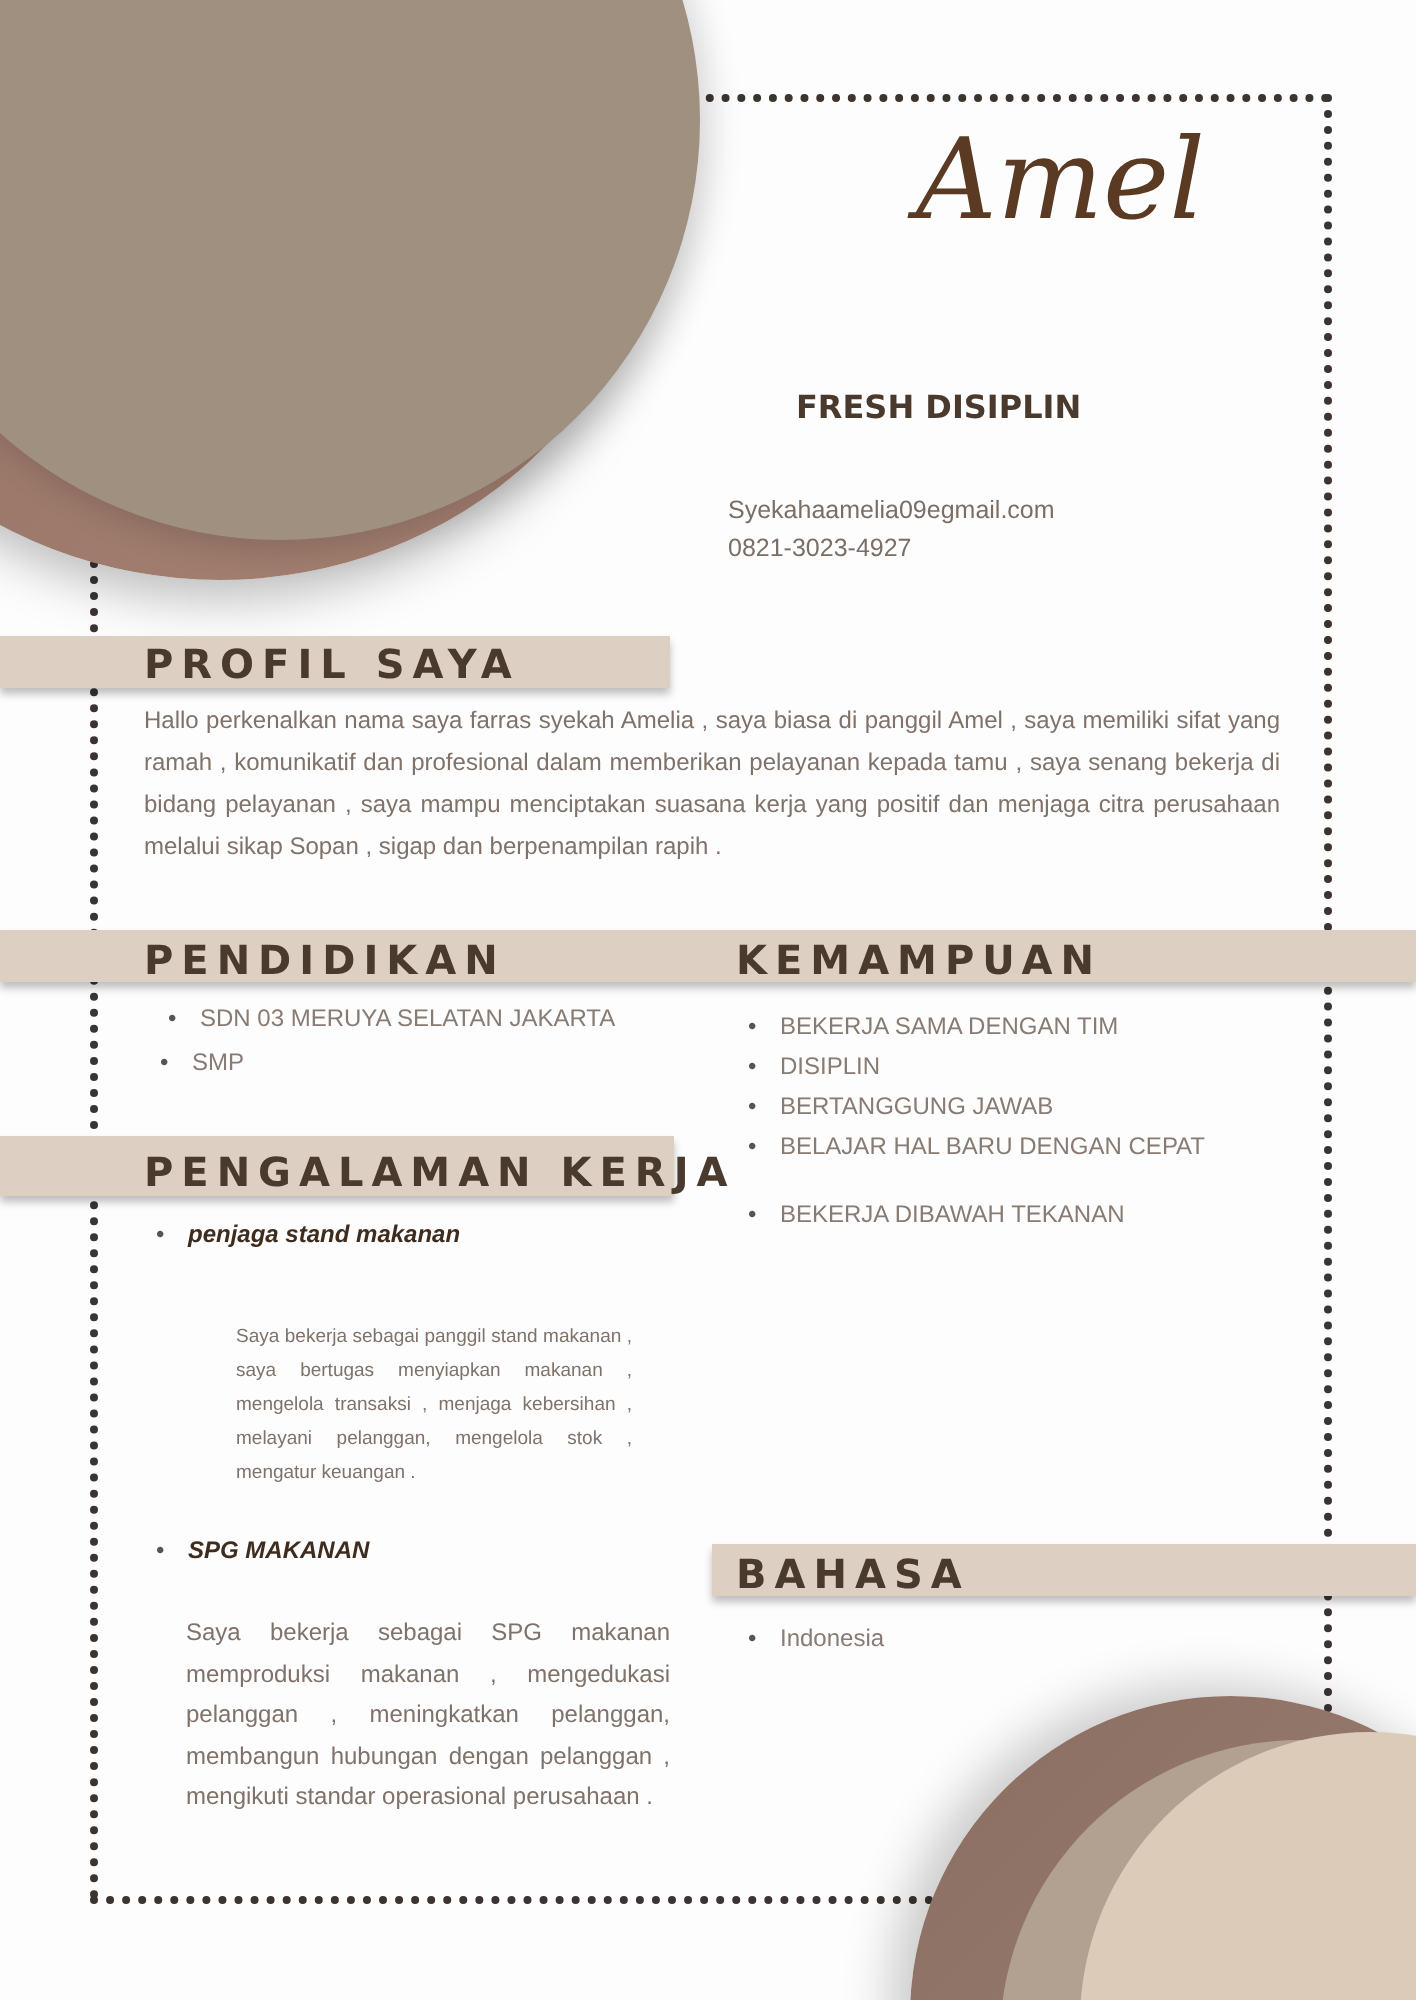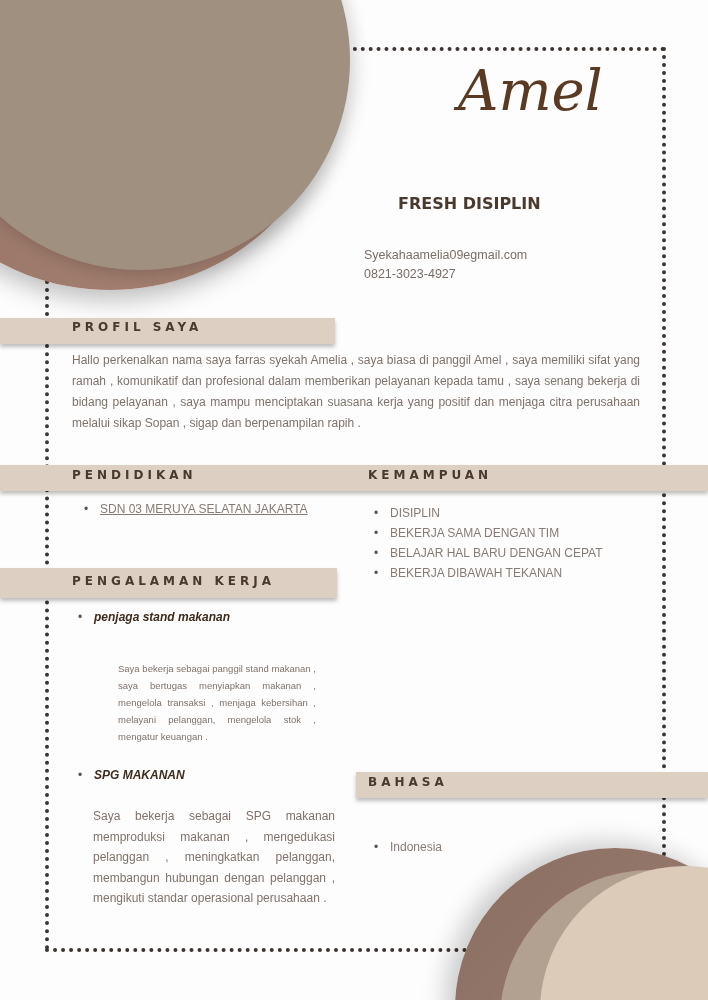--- a/index.html
+++ b/index.html
@@ -1,21 +1,21 @@
 <!DOCTYPE html>
 <html><head>
 <meta charset="utf-8">
 <style>
   html,body{margin:0;padding:0;}
   body{width:708px;height:1000px;position:relative;overflow:hidden;background:#fdfdfd;font-family:"Liberation Sans",sans-serif;color:#7a6e66;}
   .dots-h{position:absolute;height:0;border-top:4px dotted #3b3430;}
   .dots-v{position:absolute;width:0;border-left:4px dotted #3b3430;}
   .circle{position:absolute;border-radius:50%;}
   .bar{position:absolute;background:#ddd0c3;box-shadow:0 3px 4px rgba(0,0,0,0.25);}
-  .bar-title{position:absolute;font-weight:bold;letter-spacing:4px;color:#4a3a2e;font-size:12px;font-family:"DejaVu Sans",sans-serif;}
+  .bar-title{position:absolute;font-weight:bold;letter-spacing:4px;color:#4a3a2e;font-size:20px;font-family:"DejaVu Sans",sans-serif;}
   .name{position:absolute;font-family:"DejaVu Serif",serif;font-style:italic;color:#5a3a22;font-size:56px;}
   .sub{position:absolute;font-weight:bold;color:#4a3a2e;font-size:16px;font-family:"DejaVu Sans",sans-serif;}
   .contact{position:absolute;font-size:12.5px;color:#7a6e66;text-align:left;width:240px;}
   .para{position:absolute;font-size:12px;line-height:21px;text-align:justify;color:#7f726a;}
   ul{margin:0;padding:0;list-style:none;}
   li{position:relative;padding-left:18px;font-size:12px;color:#877b73;}
   li::before{content:"\2022";position:absolute;left:2px;color:#555;}
   .ul-box{position:absolute;}
   .job-title{font-weight:bold;font-style:italic;color:#3e2c1e;font-size:12px;}
 </style>
@@ -40,40 +40,42 @@
 
 <div class="bar" style="left:0;top:318px;width:335px;height:26px;"></div>
 <div class="bar-title" style="left:72px;top:320px;">PROFIL SAYA</div>
 <div class="para" style="left:72px;top:350px;width:568px;">Hallo perkenalkan nama saya farras syekah Amelia , saya biasa di panggil Amel , saya memiliki sifat yang ramah , komunikatif dan profesional dalam memberikan pelayanan kepada tamu , saya senang bekerja di bidang pelayanan , saya mampu menciptakan suasana kerja yang positif dan menjaga citra perusahaan melalui sikap Sopan , sigap dan berpenampilan rapih .</div>
 
 <div class="bar" style="left:0;top:465px;width:708px;height:26px;"></div>
 <div class="bar-title" style="left:72px;top:468px;">PENDIDIKAN</div>
 <div class="bar-title" style="left:368px;top:468px;">KEMAMPUAN</div>
 
 <ul class="ul-box" style="left:82px;top:502px;">
-  <li style="margin-bottom:8px;text-decoration:underline;">SDN 03 MERUYA SELATAN JAKARTA</li>
+  <li style="margin-bottom:8px;">SDN 03 MERUYA SELATAN JAKARTA</li>
+  <li style="margin-left:-4px;">SMP</li>
 </ul>
 
 <ul class="ul-box" style="left:372px;top:506px;">
+  <li style="margin-bottom:6px;">BEKERJA SAMA DENGAN TIM</li>
   <li style="margin-bottom:6px;">DISIPLIN</li>
-  <li style="margin-bottom:6px;">BEKERJA SAMA DENGAN TIM</li>
-  <li style="margin-bottom:6px;">BELAJAR HAL BARU DENGAN CEPAT</li>
+  <li style="margin-bottom:6px;">BERTANGGUNG JAWAB</li>
+  <li style="margin-bottom:20px;">BELAJAR HAL BARU DENGAN CEPAT</li>
   <li>BEKERJA DIBAWAH TEKANAN</li>
 </ul>
 
 <div class="bar" style="left:0;top:568px;width:337px;height:30px;"></div>
 <div class="bar-title" style="left:72px;top:574px;">PENGALAMAN KERJA</div>
 
 <ul class="ul-box" style="left:76px;top:610px;">
   <li><span class="job-title">penjaga stand makanan</span></li>
 </ul>
 <div class="para" style="left:118px;top:660px;width:198px;font-size:9.5px;line-height:17px;">Saya bekerja sebagai panggil stand makanan , saya bertugas menyiapkan makanan , mengelola transaksi , menjaga kebersihan , melayani pelanggan, mengelola stok , mengatur keuangan .</div>
 
 <ul class="ul-box" style="left:76px;top:768px;">
   <li><span class="job-title" style="text-transform:none;">SPG MAKANAN</span></li>
 </ul>
 <div class="para" style="left:93px;top:806px;width:242px;font-size:12px;line-height:20.5px;">Saya bekerja sebagai SPG makanan memproduksi makanan , mengedukasi pelanggan , meningkatkan pelanggan, membangun hubungan dengan pelanggan , mengikuti standar operasional perusahaan .</div>
 
 <div class="bar" style="left:356px;top:772px;width:352px;height:26px;"></div>
 <div class="bar-title" style="left:368px;top:775px;">BAHASA</div>
-<ul class="ul-box" style="left:372px;top:812px;margin-top:28px;">
+<ul class="ul-box" style="left:372px;top:812px;">
   <li>Indonesia</li>
 </ul>
 
 </body></html>

